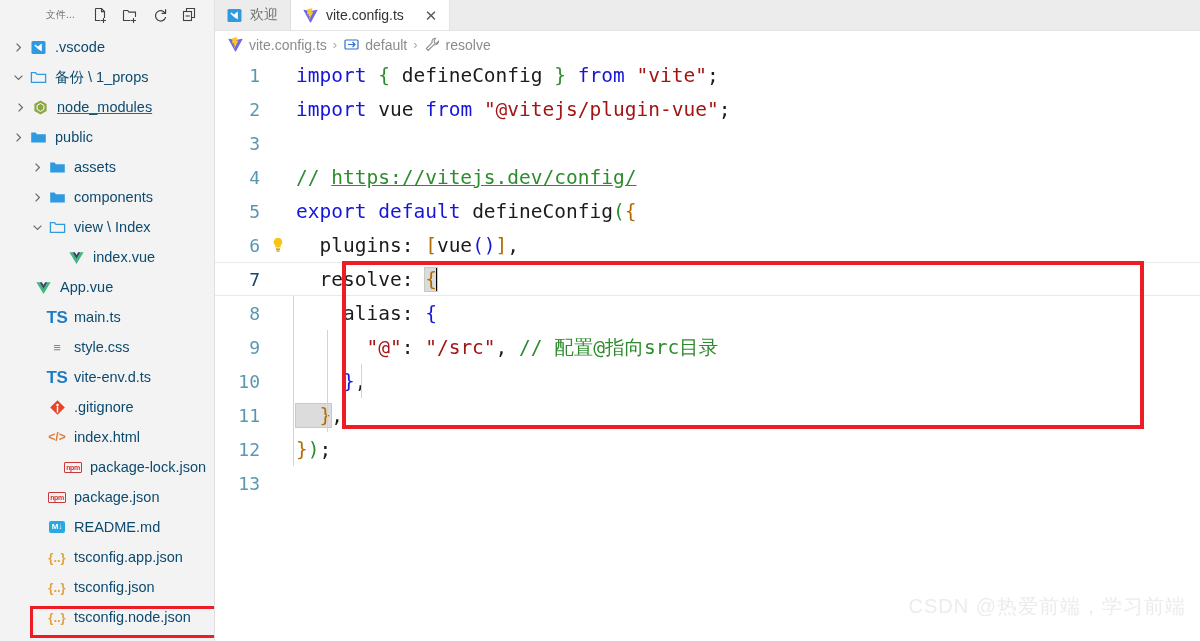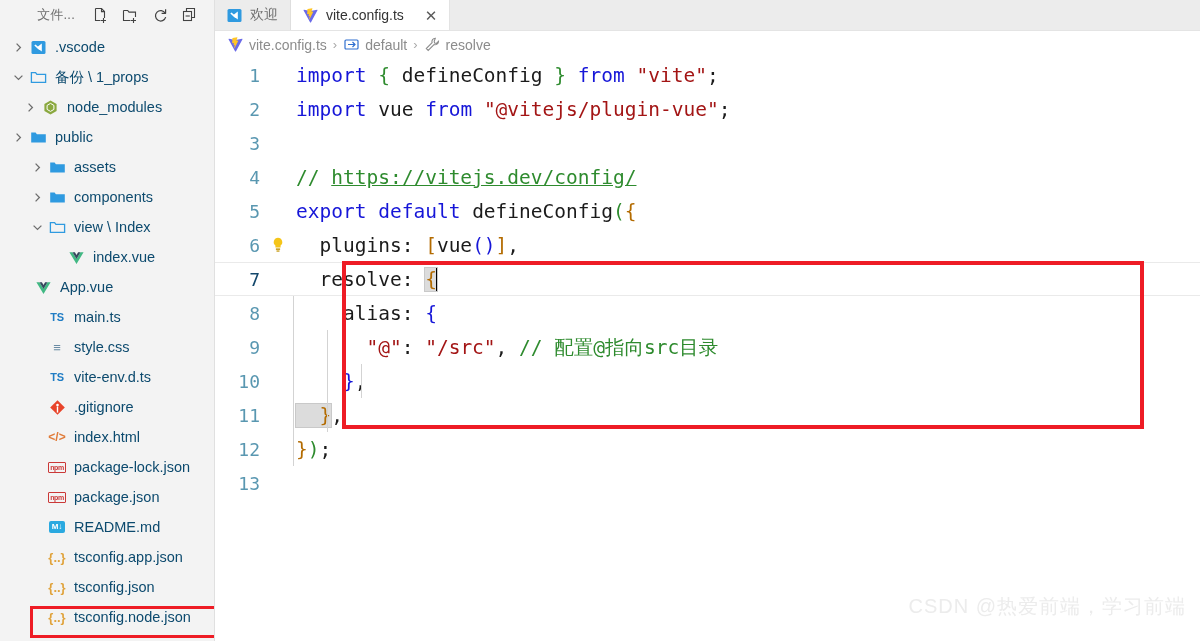--- a/index.html
+++ b/index.html
@@ -35,21 +35,21 @@
   .sb-toolbar {
     height: 30px;
     display: flex;
     align-items: center;
     justify-content: flex-end;
     gap: 11px;
     padding-right: 14px;
     box-sizing: border-box;
   }
   .sb-toolbar-title {
-    font-size: 13px;
+    font-size: 10px;
     color: #6f6f6f;
     margin-right: 5px;
     letter-spacing: .2px;
   }
   .tb-icon {
     width: 19px;
     height: 19px;
     display: inline-flex;
     align-items: center;
     justify-content: center;
@@ -92,21 +92,21 @@
     justify-content: center;
     font-size: 11px;
     font-weight: bold;
     line-height: 1;
   }
   .lbl { color: #0c4a6e; }
 
   
   .ts-badge {
     color: #1f7cc4;
-    font-size: 11px;
+    font-size: 17px;
     font-weight: 700;
     font-family: "Liberation Sans", sans-serif;
     letter-spacing: -0.3px;
   }
   .npm-badge {
     color: #cb3837;
     border: 1.4px solid #cb3837;
     font-size: 7px;
     font-weight: 700;
     padding: 1px 1px;
@@ -365,21 +365,21 @@
               <path d="M1.6 3.6L5.5 7.4 9.4 3.6"></path>
             </svg>
           </span>
           <span class="ficon">
             <svg width="17" height="17" viewBox="0 0 17 17">
               <path d="M1.4 3.6h4.2l1.3 1.7h8.7v8.1H1.4z" fill="none" stroke="#2f9ae0" stroke-width="1.3"></path>
             </svg>
           </span>
           <span class="lbl">备份 \ 1_props</span>
         </div>
-        <div class="row" style="padding-left: 22px;">
+        <div class="row" style="padding-left: 12px; text-decoration: underline;">
           <span class="chev">
             <svg width="11" height="11" viewBox="0 0 11 11" fill="none" stroke="#6d6d6d" stroke-width="1.3">
               <path d="M3.6 1.6L7.4 5.5 3.6 9.4"></path>
             </svg>
           </span>
           <span class="ficon">
             <svg width="17" height="17" viewBox="0 0 17 17">
               <path d="M8.5 1.4l6.1 3.5v7L8.5 15.5 2.4 11.9v-7z" fill="#8aa83f"></path>
               <path d="M8.5 4.4l3.4 2v4l-3.4 2-3.4-2v-4z" fill="none" stroke="#fff" stroke-width="1"></path>
             </svg>
@@ -518,21 +518,21 @@
           <span class="chev empty">
             <svg width="11" height="11" viewBox="0 0 11 11" fill="none" stroke="#6d6d6d" stroke-width="1.3">
               <path d="M3.6 1.6L7.4 5.5 3.6 9.4"></path>
             </svg>
           </span>
           <span class="ficon">
             <span class="html-badge">&lt;/&gt;</span>
           </span>
           <span class="lbl">index.html</span>
         </div>
-        <div class="row" style="padding-left: 29px;">
+        <div class="row" style="padding-left: 45px;">
           <span class="chev empty">
             <svg width="11" height="11" viewBox="0 0 11 11" fill="none" stroke="#6d6d6d" stroke-width="1.3">
               <path d="M3.6 1.6L7.4 5.5 3.6 9.4"></path>
             </svg>
           </span>
           <span class="ficon">
             <span class="npm-badge">npm</span>
           </span>
           <span class="lbl">package-lock.json</span>
         </div>

